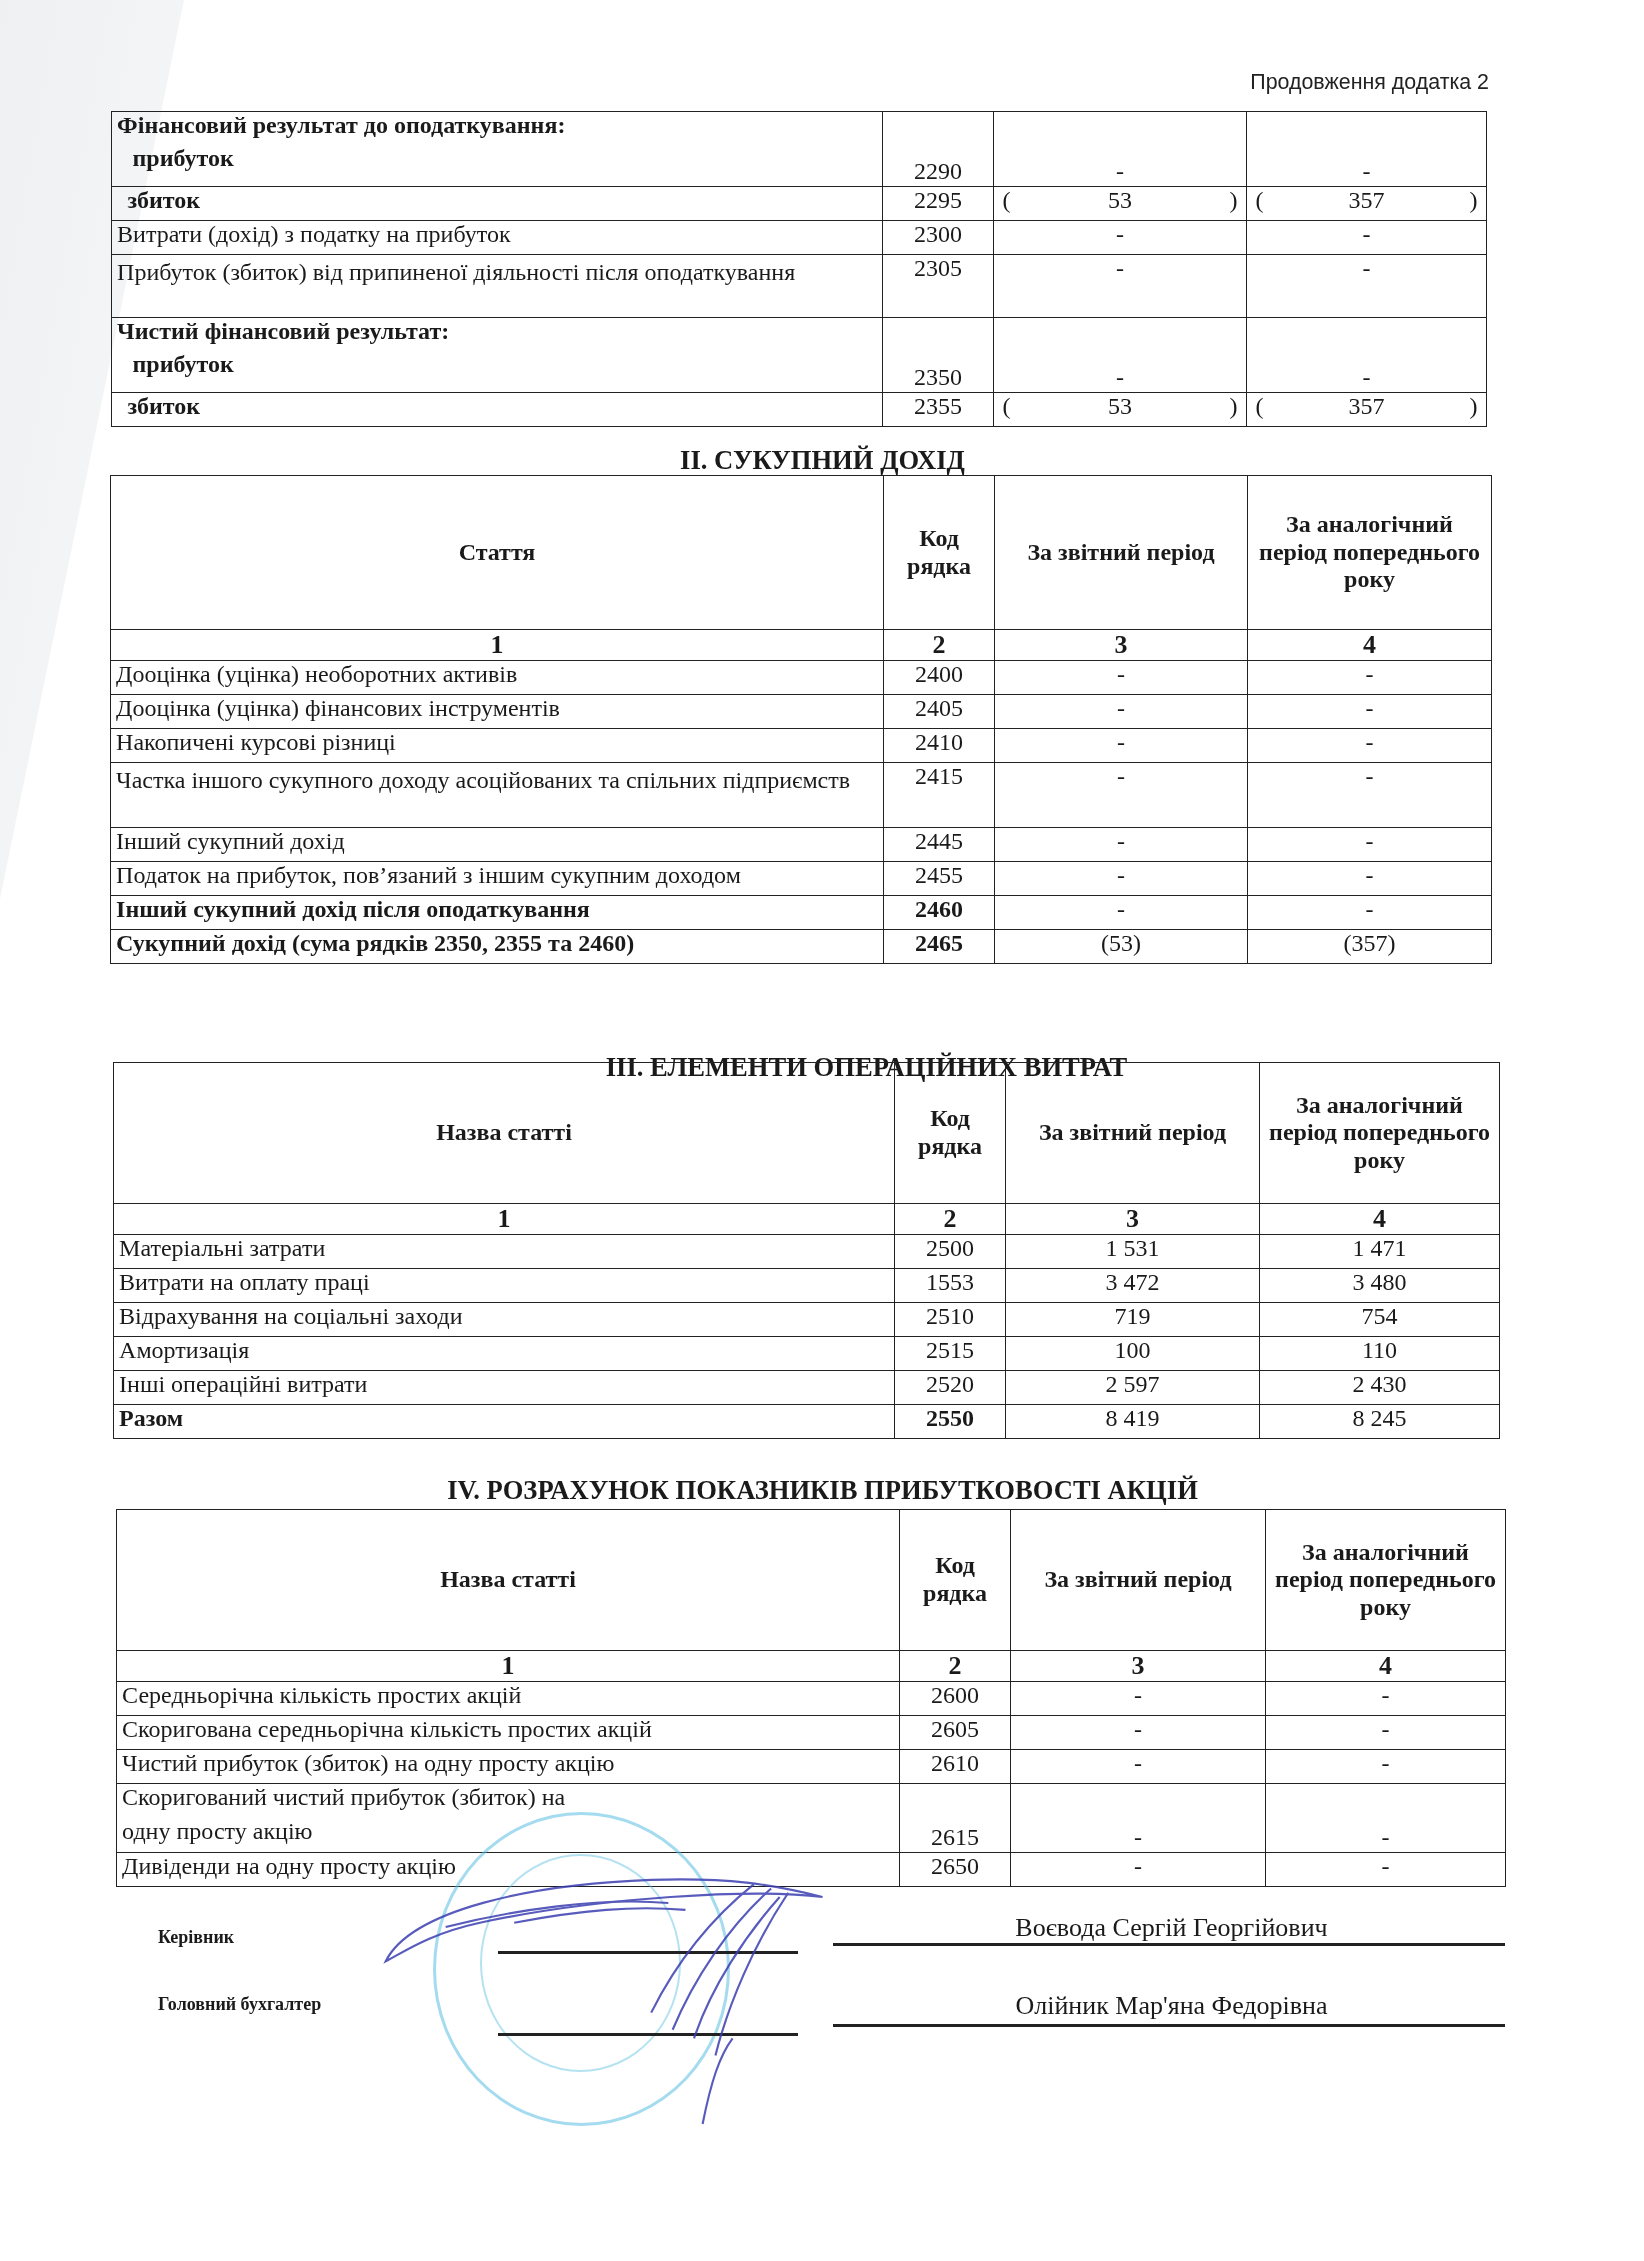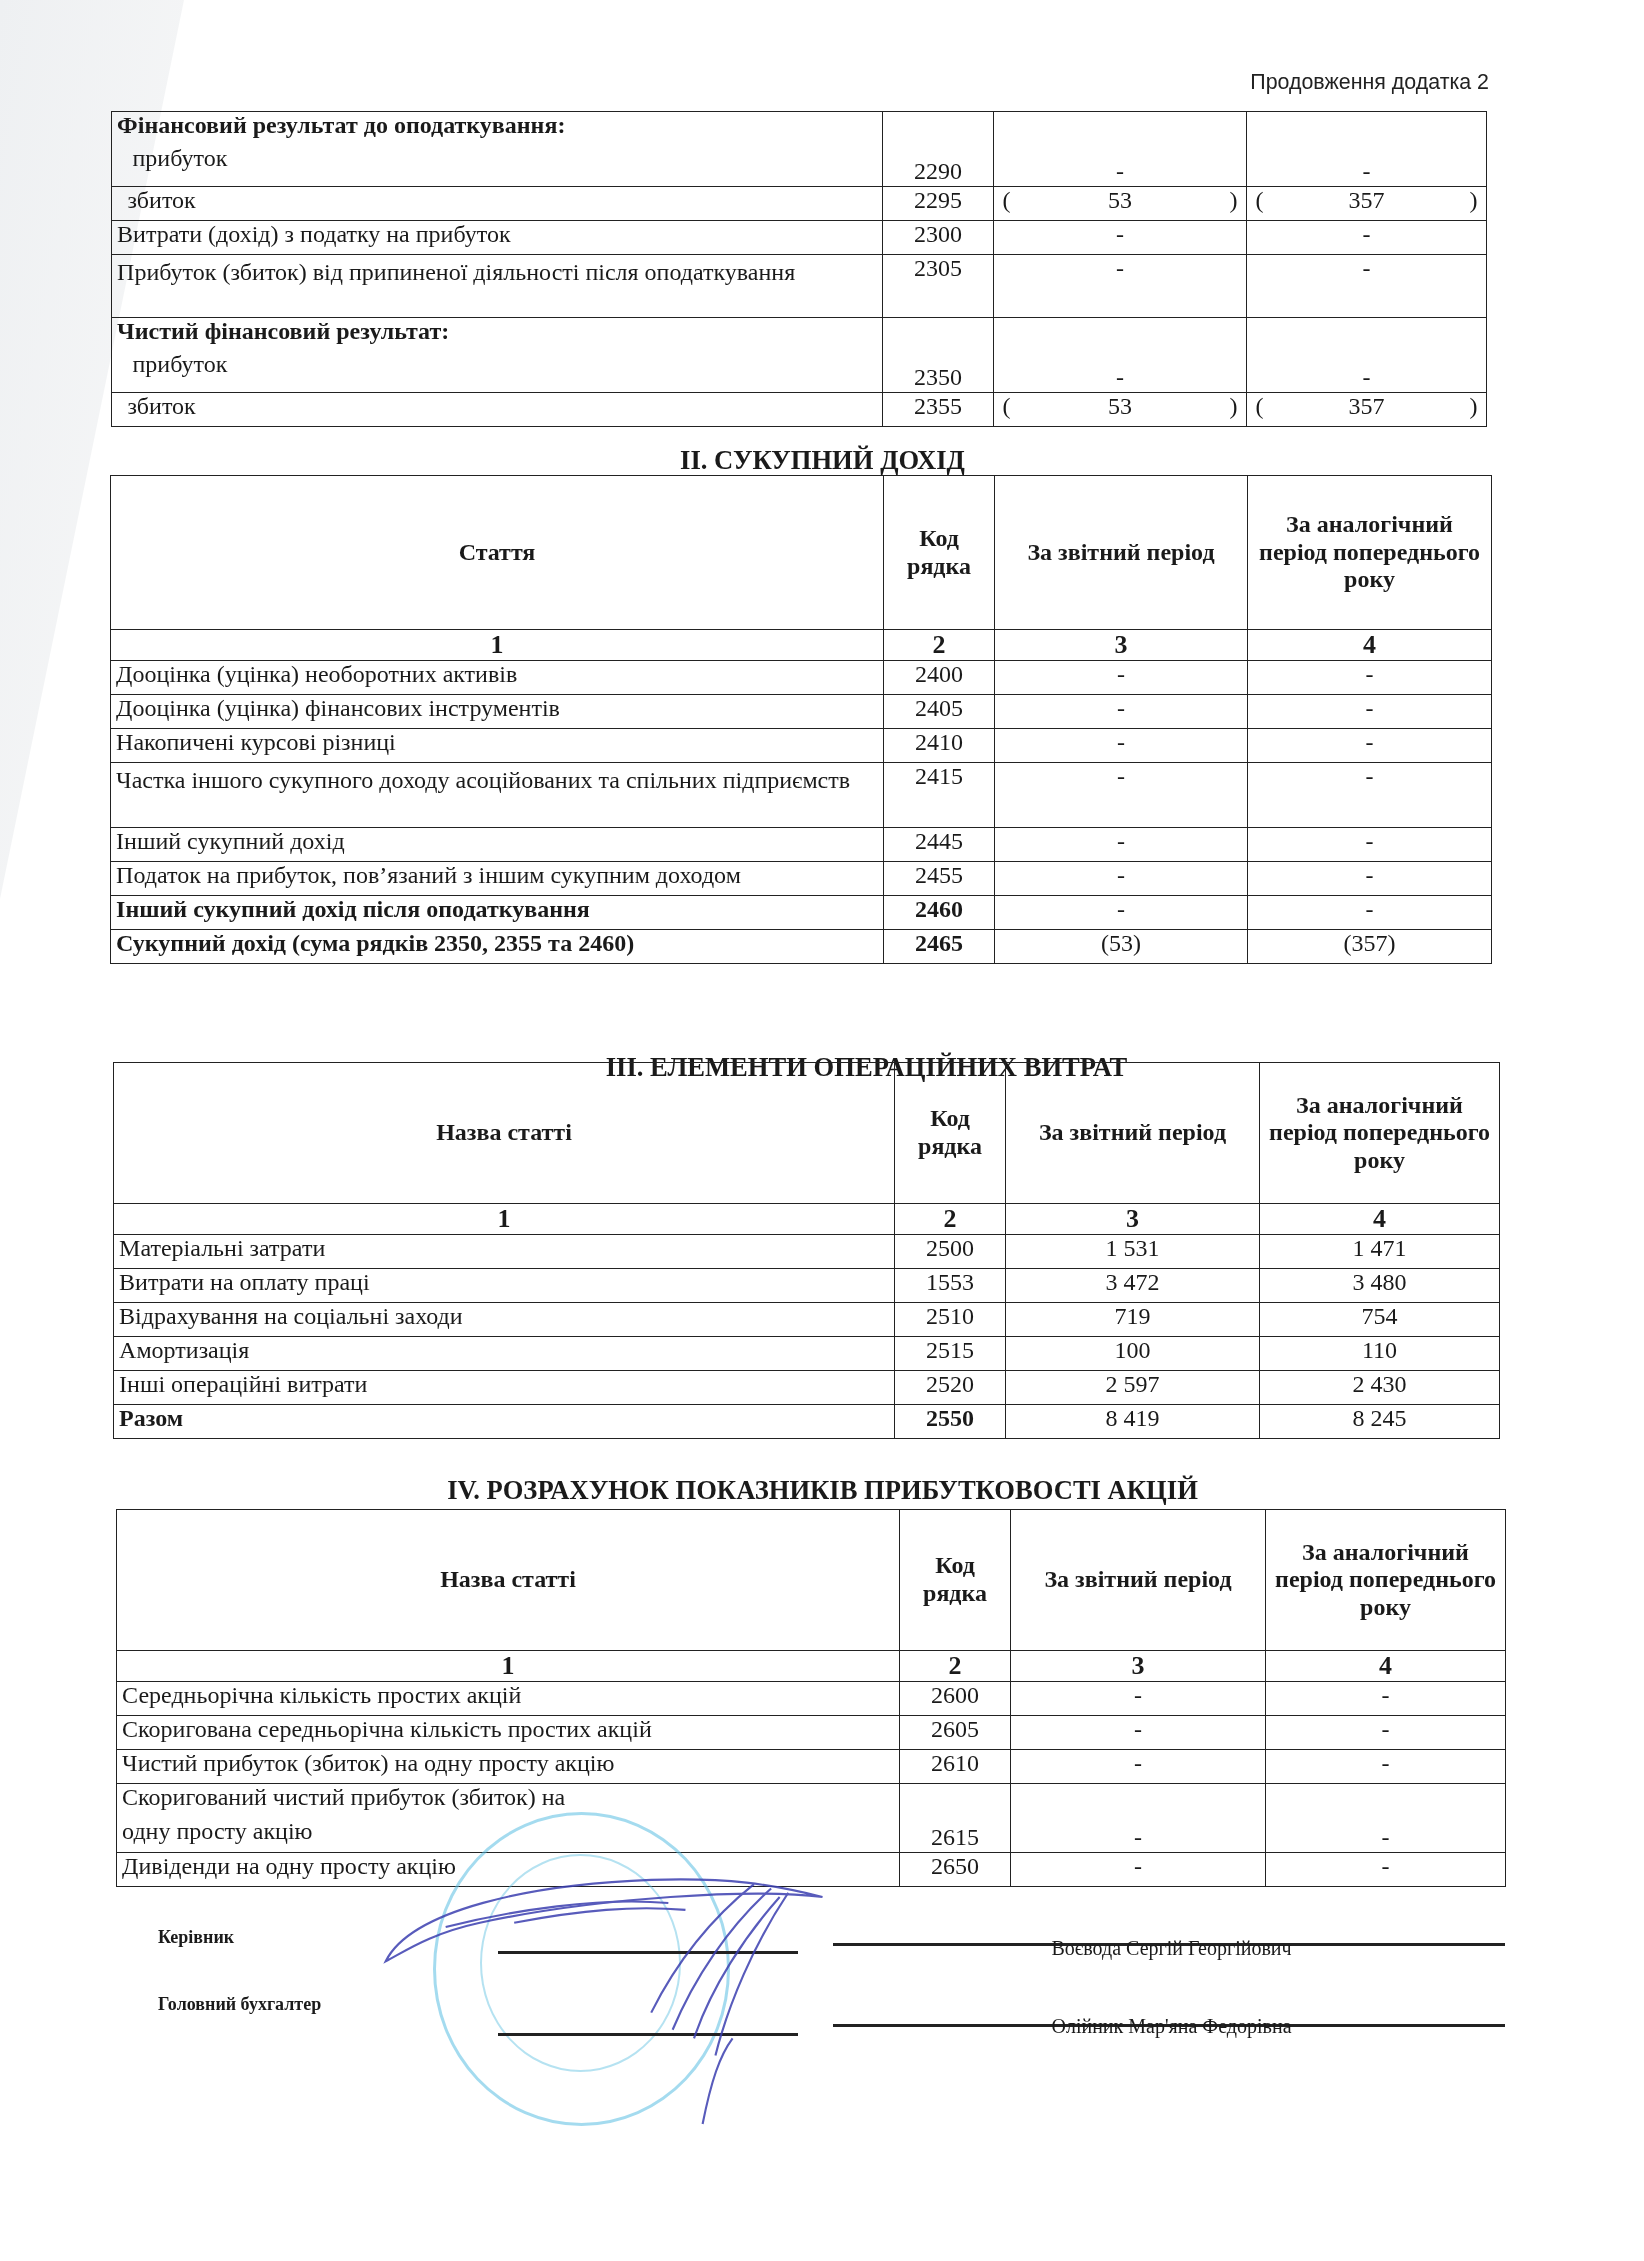--- a/index.html
+++ b/index.html
@@ -22,30 +22,30 @@
     position:absolute; border-collapse:collapse; table-layout:fixed;
     font-size:24px; line-height:1.15;
   }
   table.fin td, table.fin th {
     border:1.7px solid #222; padding:0 5.1px; vertical-align:top;
   }
   table.fin th { font-weight:bold; text-align:center; vertical-align:middle; }
   .c-code { text-align:center; }
   .c-val { text-align:center; }
   .bold { font-weight:bold; }
-  .indent { padding-left:15.4px !important; }
+  .indent { padding-left:15.4px !important;font-weight:bold; }
   .numrow td { font-weight:bold; text-align:center; font-size:26px; }
   .paren { display:flex; justify-content:space-between; padding:0 3.4px; }
   .section-title {
     position:absolute; left:0; width:1645px; text-align:center;
     font-weight:bold; font-size:26.6px;
   }
   .sig-label { position:absolute; font-weight:bold; font-size:18px; }
   .sig-line { position:absolute; height:2.6px; background:#222; }
-  .sig-name { position:absolute; font-size:20px; text-align:center;margin-top:24px; }
+  .sig-name { position:absolute; font-size:26px; text-align:center; }
   .stamp {
     position:absolute; left:433px; top:1812px; width:291px; height:308px;
     border:3.4px solid rgba(90,190,225,0.55); border-radius:50%;
   }
   .stamp-inner {
     position:absolute; left:480px; top:1854px; width:197px; height:214px;
     border:2.6px solid rgba(90,190,225,0.45); border-radius:50%;
   }
   .signature { position:absolute; left:0; top:0; pointer-events:none; }
 </style>

